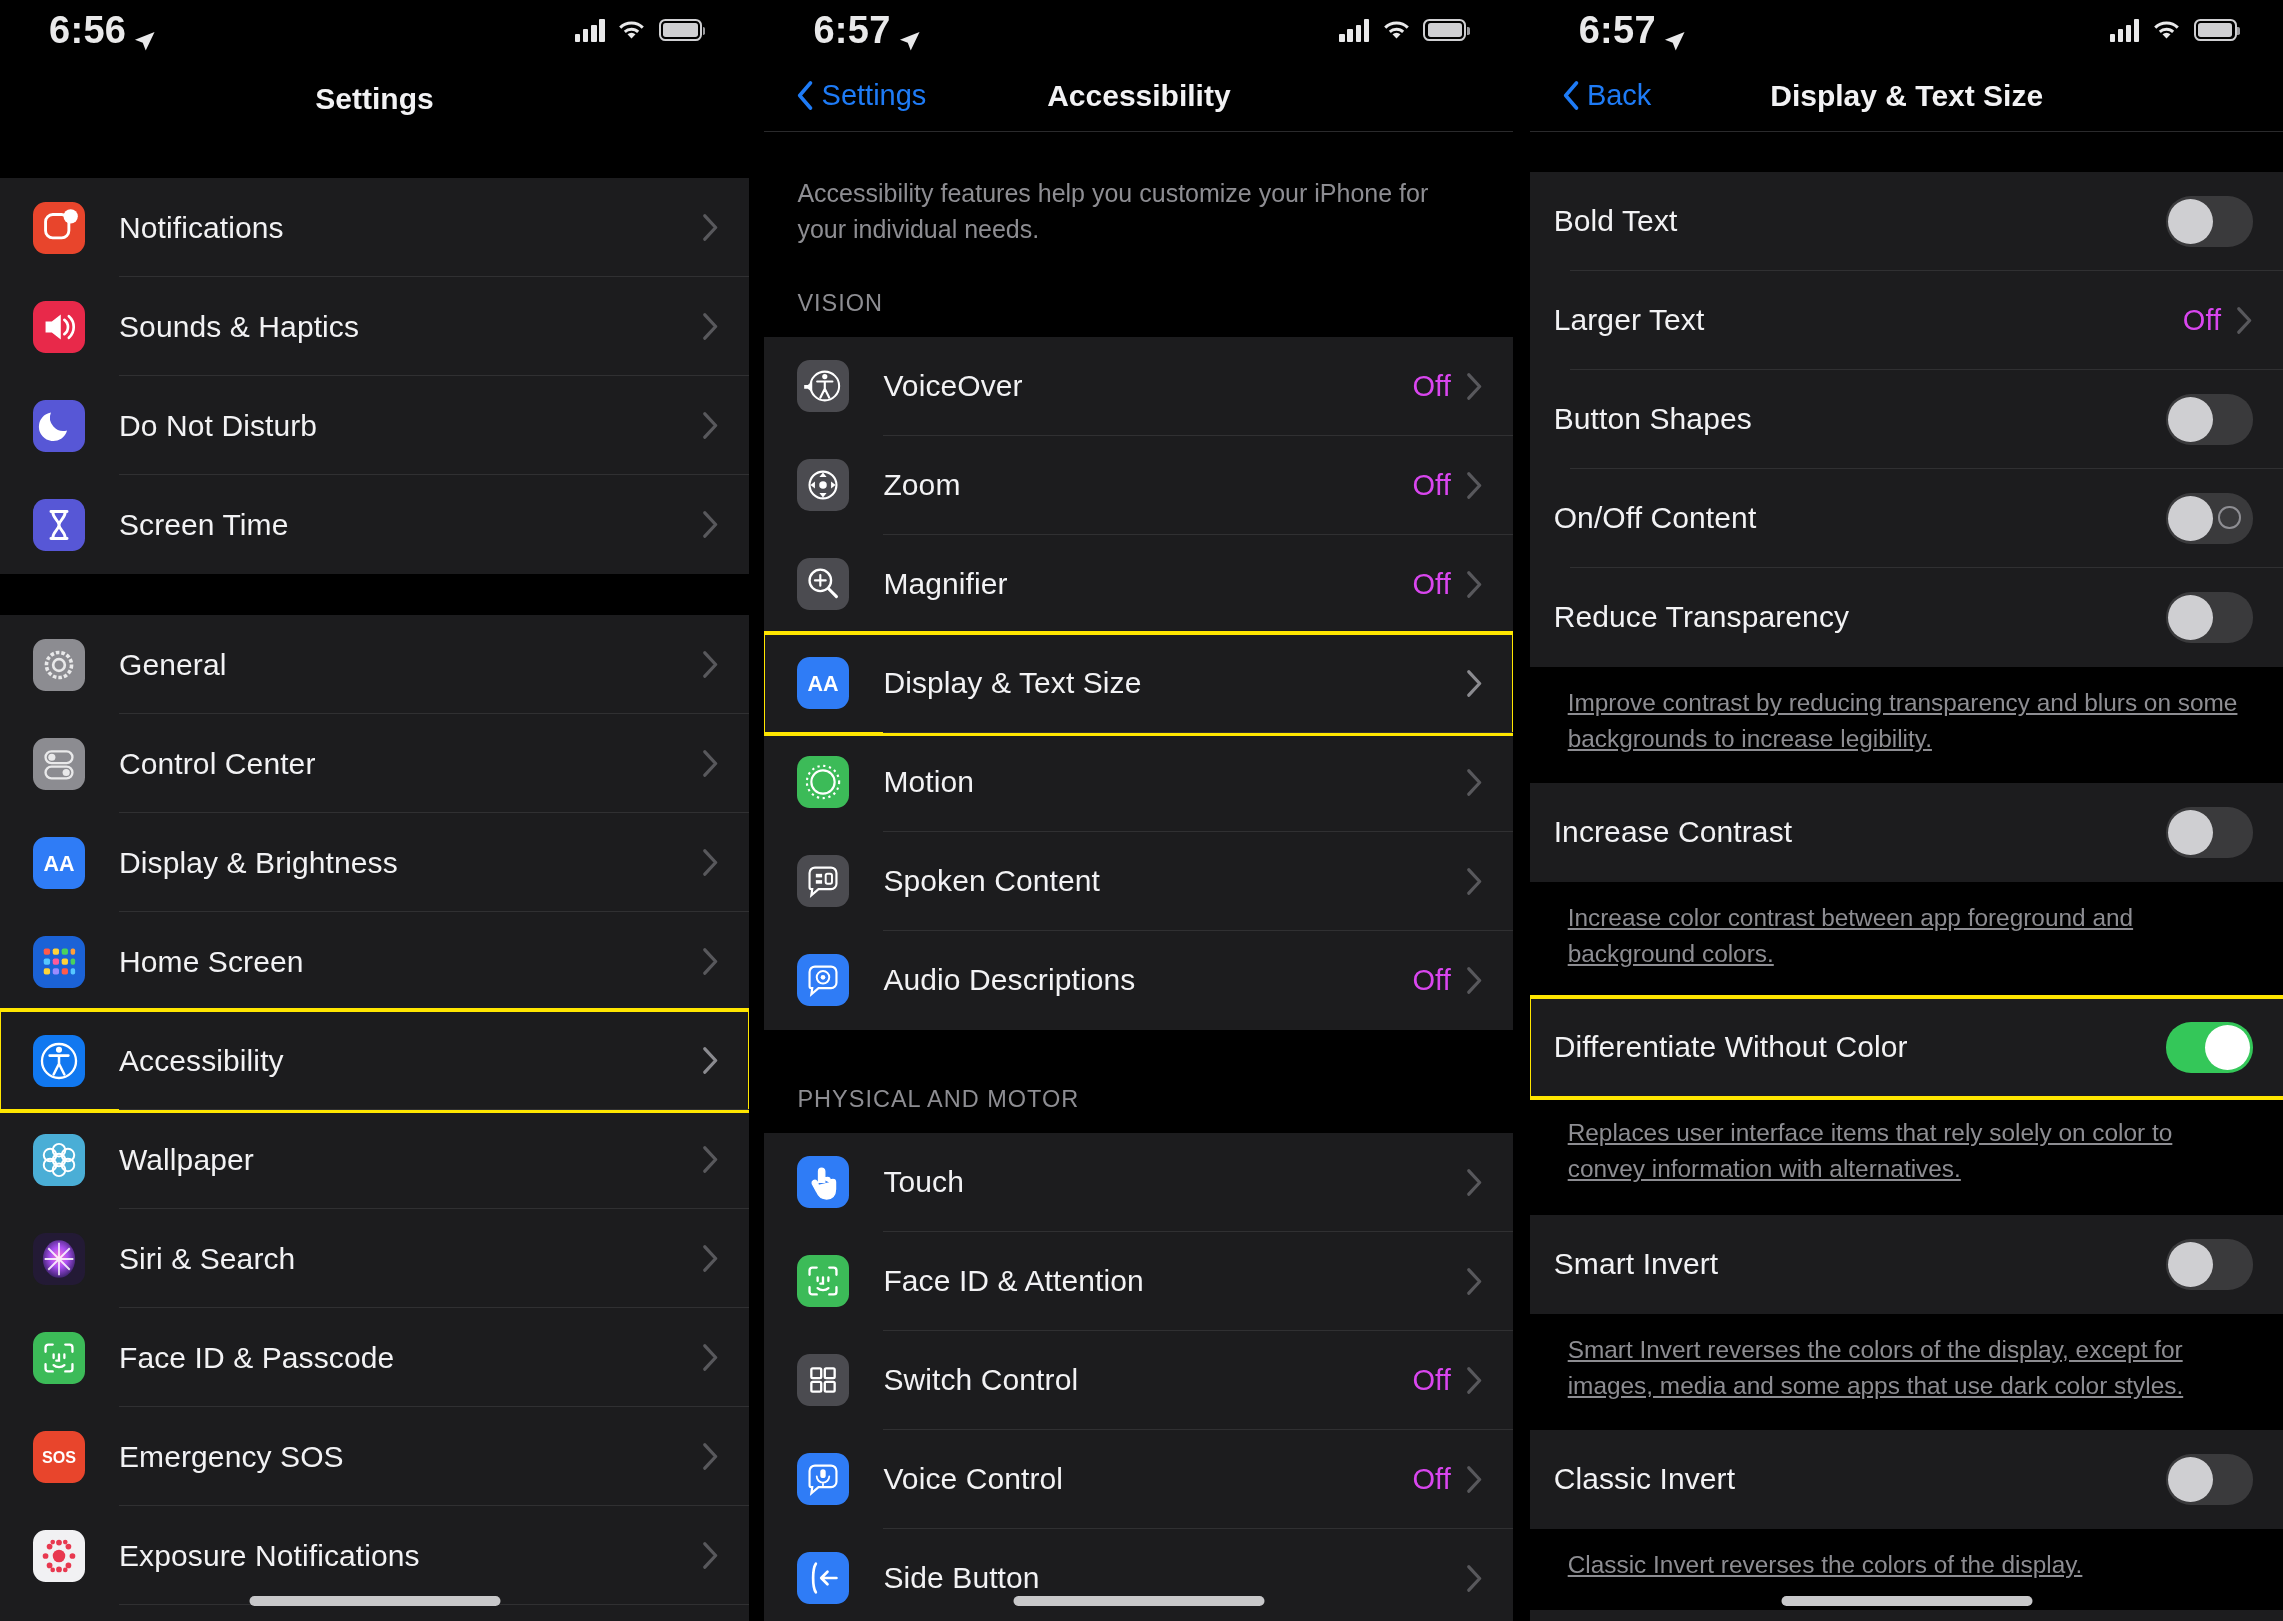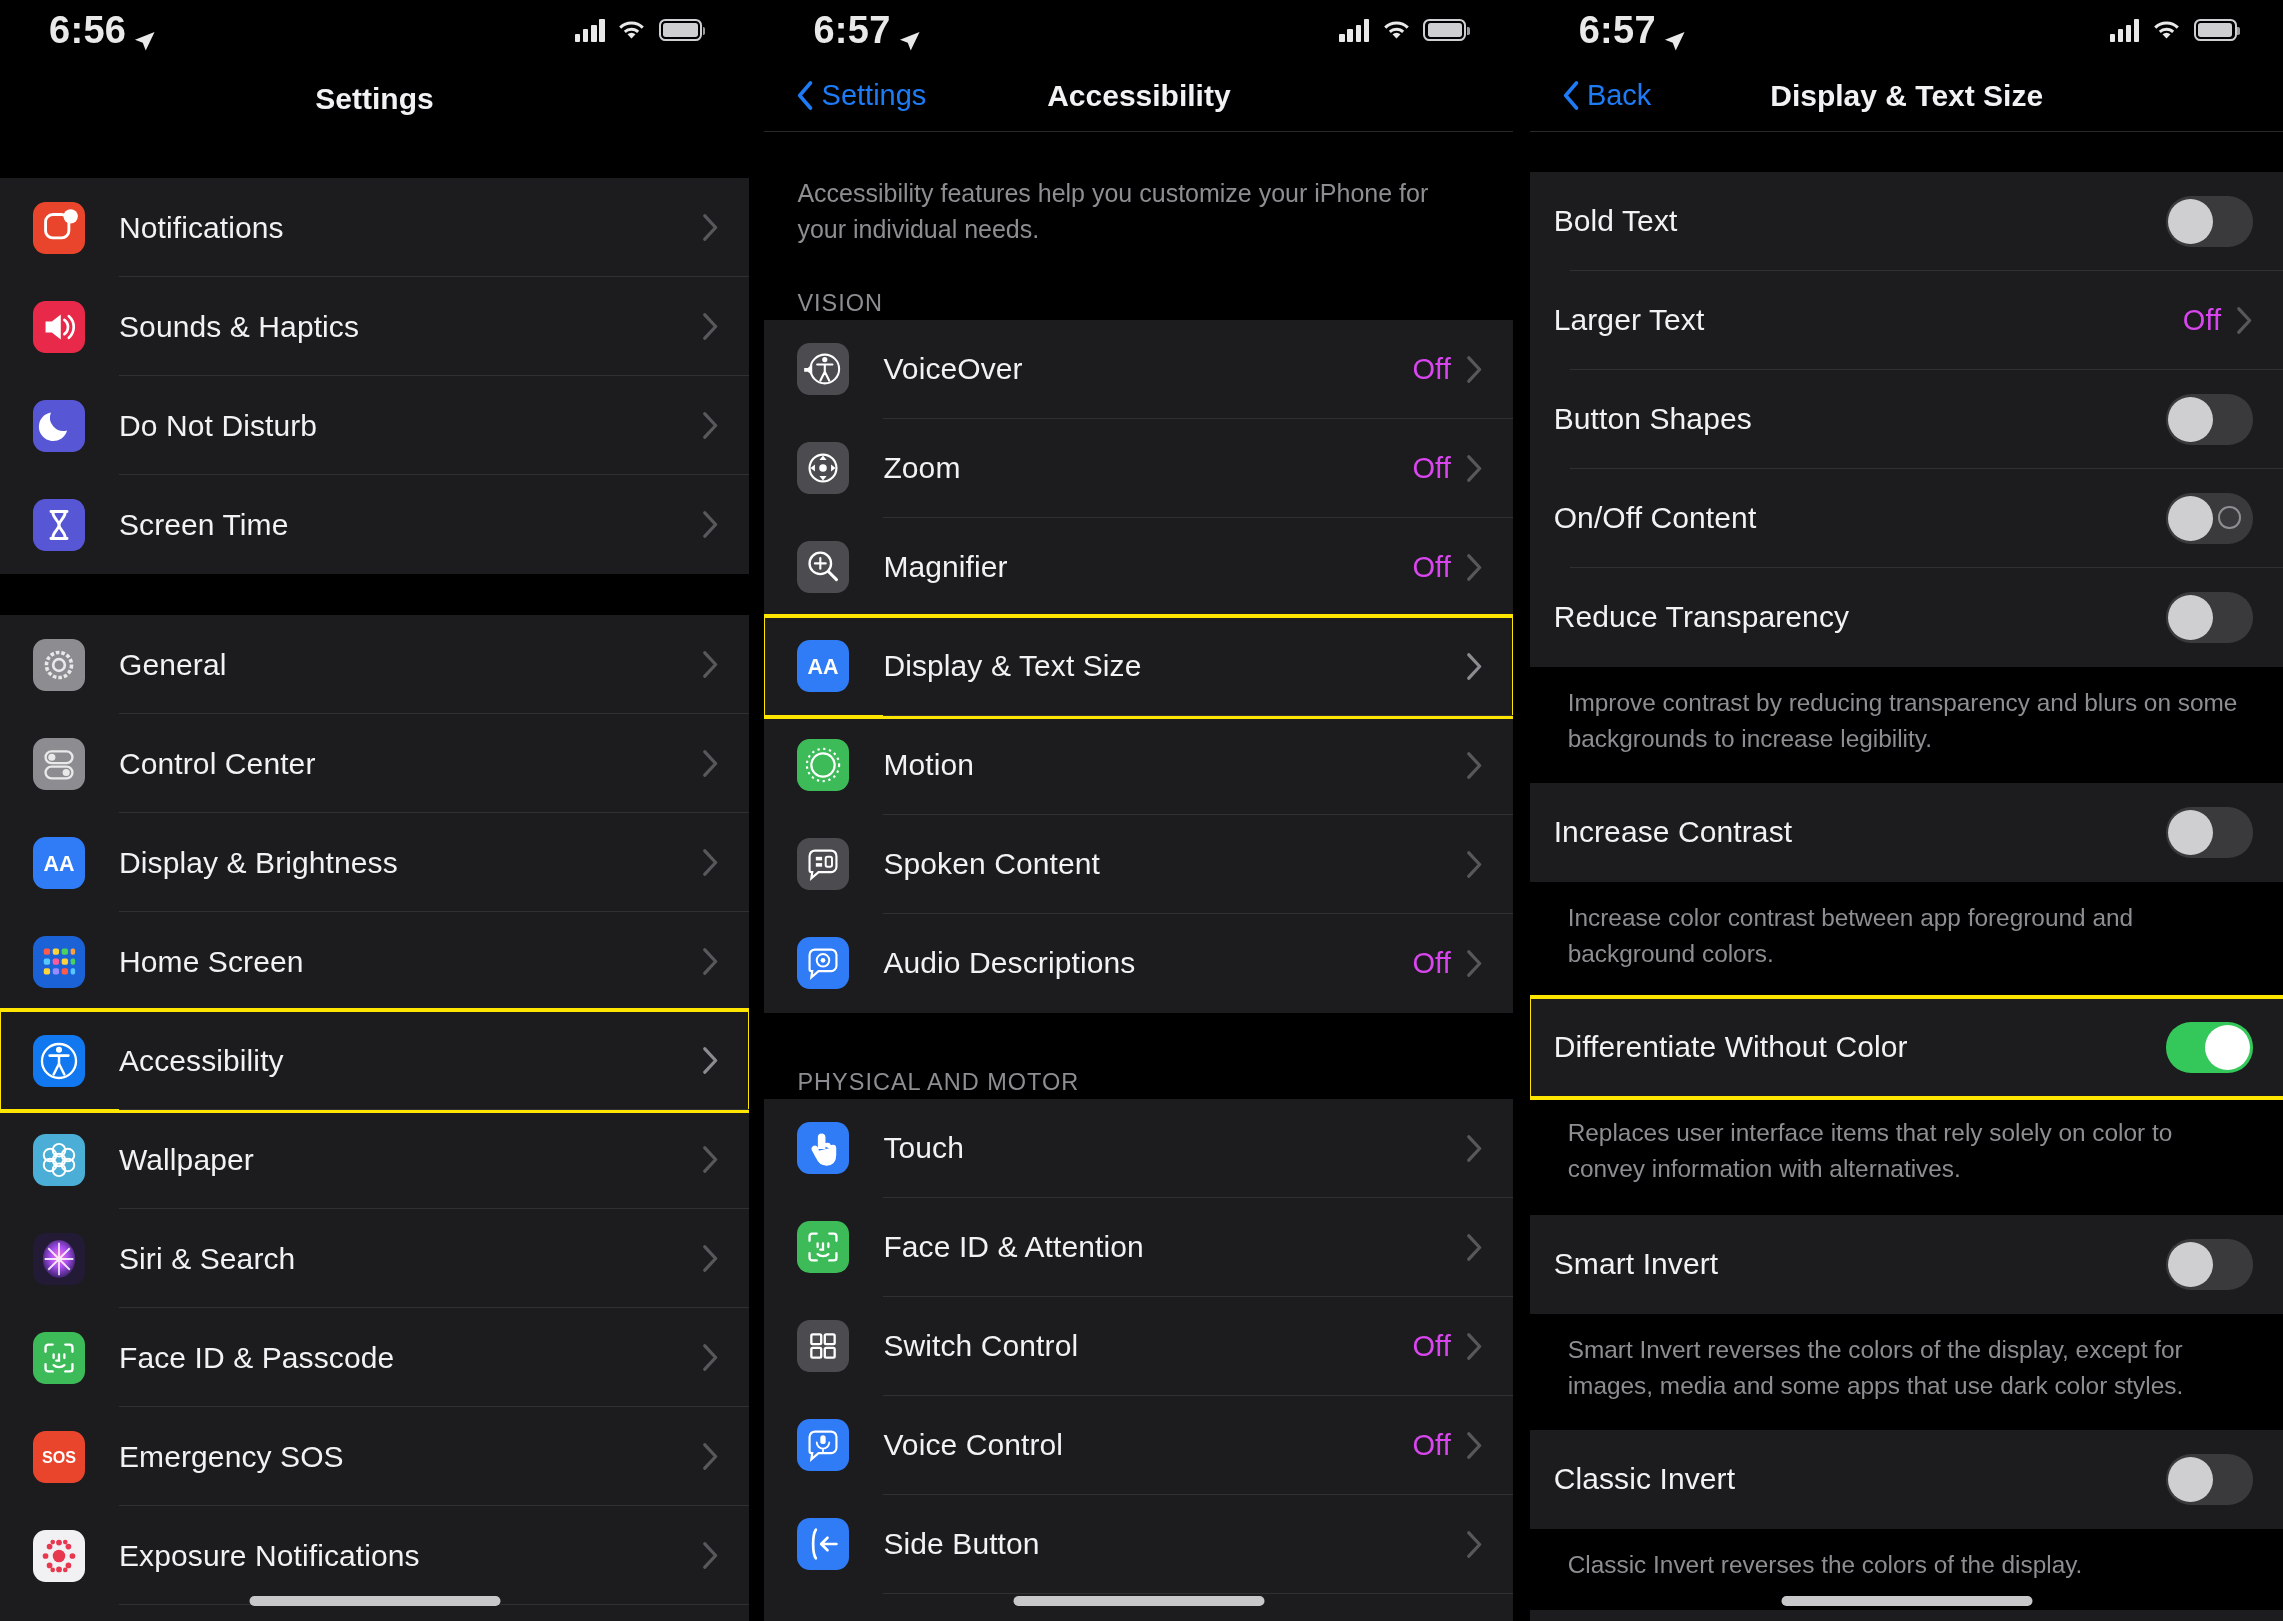--- a/index.html
+++ b/index.html
@@ -54,23 +54,23 @@
             justify-content:center;margin-right:34px;overflow:hidden;}
   .row-label{font-size:30px;color:#f2f2f4;flex:1 1 auto;letter-spacing:0.1px;}
   .row-value{font-size:29px;color:#d946ef;margin-right:16.3px;}
   .chev-r{width:15.4px;height:27px;margin-right:31px;flex:0 0 auto;}
 
   
   .row.noicon{padding-left:24px;}
   .row.noicon .sep{left:40px;}
 
   
-  .grp-head{font-size:23.5px;color:#8d8d92;letter-spacing:1px;padding:0 33px 3px 33px;}
+  .grp-head{font-size:23.5px;color:#8d8d92;letter-spacing:1px;padding:0 33px 20px 33px;}
   .blurb{font-size:25px;line-height:36px;color:#8d8d92;padding:0 33px;}
-  .footnote{font-size:24.4px;line-height:36px;color:#8d8d92;padding:18px 38px 0 38px;background:#000;}
+  .footnote{font-size:24.4px;line-height:36px;color:#8d8d92;padding:18px 38px 0 38px;background:#000;text-decoration:underline;}
 
   
   .toggle{width:87px;height:51px;border-radius:25px;background:#3a3a3c;position:relative;margin-right:31px;flex:0 0 auto;}
   .toggle .knob{position:absolute;top:2.7px;left:2.7px;width:45px;height:45px;border-radius:50%;background:#cfcfd2;}
   .toggle.on{background:#34c759;}
   .toggle.on .knob{left:39px;background:#fff;}
   .toggle .olabel{position:absolute;right:11.8px;top:13.6px;width:22.6px;height:22.6px;border:2.7px solid #8e8e93;border-radius:50%;box-sizing:border-box;}
 
   
   .hl{outline:4.5px solid #ffe600;outline-offset:-1.8px;}

